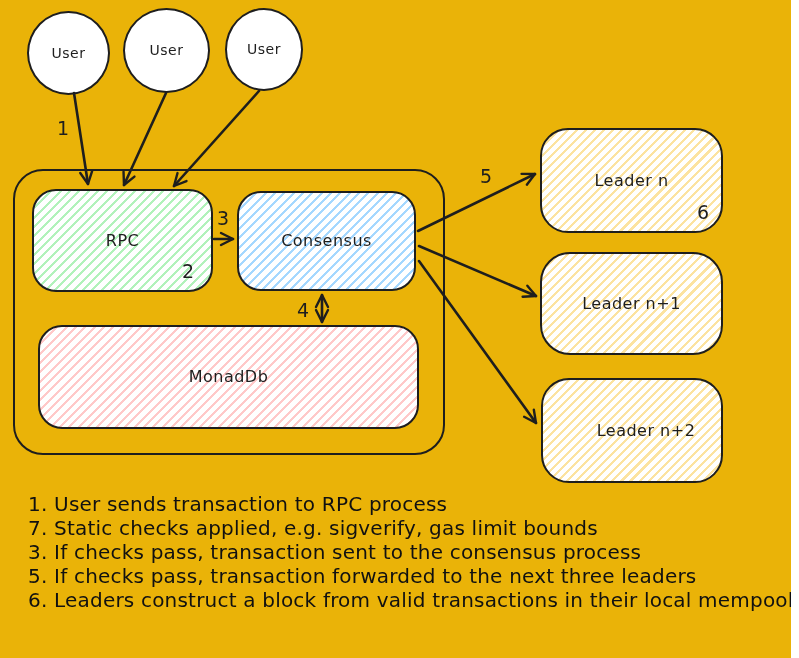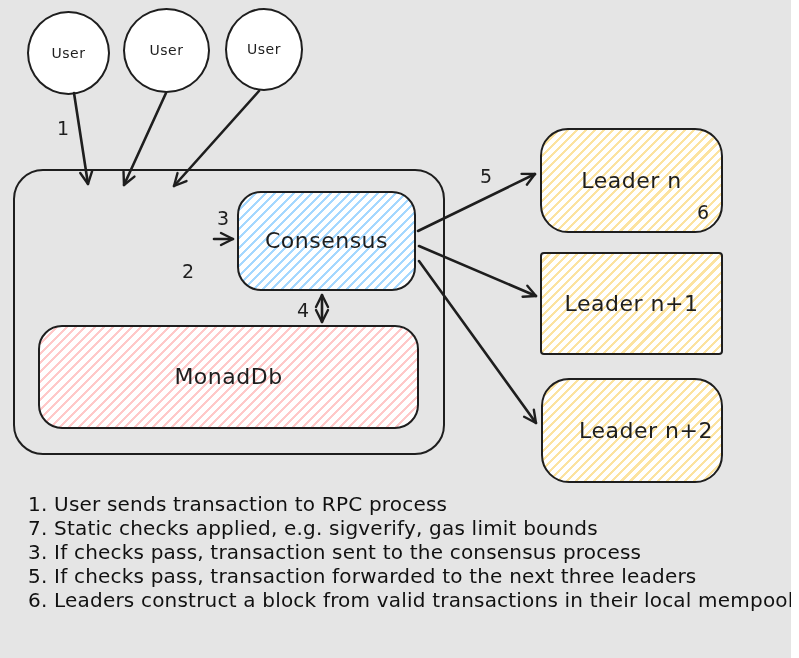--- a/index.html
+++ b/index.html
@@ -5,35 +5,35 @@
   html, body {
     margin: 0;
     padding: 0;
     background: #ffffff;
     font-family: "DejaVu Sans", "Liberation Sans", sans-serif;
   }
   #canvas {
     position: relative;
     width: 791px;
     height: 658px;
-    background: #e5e5e5;
+    background: #eab308;
     overflow: hidden;
     color: #1e1e1e;
   }
   
   .node {
     position: absolute;
     box-sizing: border-box;
     border: 2.5px solid #1e1e1e;
     display: flex;
     align-items: center;
     justify-content: center;
     flex-direction: column;
     text-align: center;
-    font-size: 22px;
+    font-size: 16px;
     letter-spacing: 0.5px;
     line-height: 1.35;
   }
   .circle {
     border-radius: 50%;
     font-size: 14px;
     background: #ffffff;
   }
   .rounded { border-radius: 24px; }
   .container-box {
@@ -94,33 +94,36 @@
   </div>
   <div class="node circle" style="left:123px; top:8px; width:87px; height:85px;">
     <span>User</span>
   </div>
   <div class="node circle" style="left:225px; top:8px; width:78px; height:83px;">
     <span>User</span>
   </div>
 
   <div class="node container-box" style="left:13px; top:169px; width:432px; height:286px;"></div>
 
+  <div class="node rounded hatch-green" style="left:32px; top:189px; width:181px; height:103px;">
+    <span>RPC</span>
+  </div>
 
   <div class="node rounded hatch-blue" style="left:237px; top:191px; width:179px; height:100px;">
     <span>Consensus</span>
   </div>
 
   <div class="node rounded hatch-red" style="left:38px; top:325px; width:381px; height:104px;">
     <span>MonadDb</span>
   </div>
 
   <div class="node rounded hatch-yellow" style="left:540px; top:128px; width:183px; height:105px; border-radius:28px;">
     <span>Leader n</span>
   </div>
-  <div class="node rounded hatch-yellow" style="left:540px; top:252px; width:183px; height:103px; border-radius:4px;">
+  <div class="node rounded hatch-yellow" style="left:540px; top:252px; width:183px; height:103px; border-radius:30px;">
     <span>Leader n+1</span>
   </div>
   <div class="node rounded hatch-yellow" style="left:541px; top:378px; width:182px; height:105px; border-radius:28px;padding-left:28px;">
     <span>Leader n+2</span>
   </div>
 
   <svg id="arrows" width="799" height="658" viewBox="0 0 799 658">
     <defs>
       <marker id="ah" markerUnits="userSpaceOnUse" markerWidth="18" markerHeight="18" viewBox="0 0 18 18" refX="15" refY="9" orient="auto-start-reverse">
         <path d="M3,3 L15,9 L3,15" fill="none" stroke="#1e1e1e" stroke-width="2.4" stroke-linecap="round" stroke-linejoin="round"></path>

